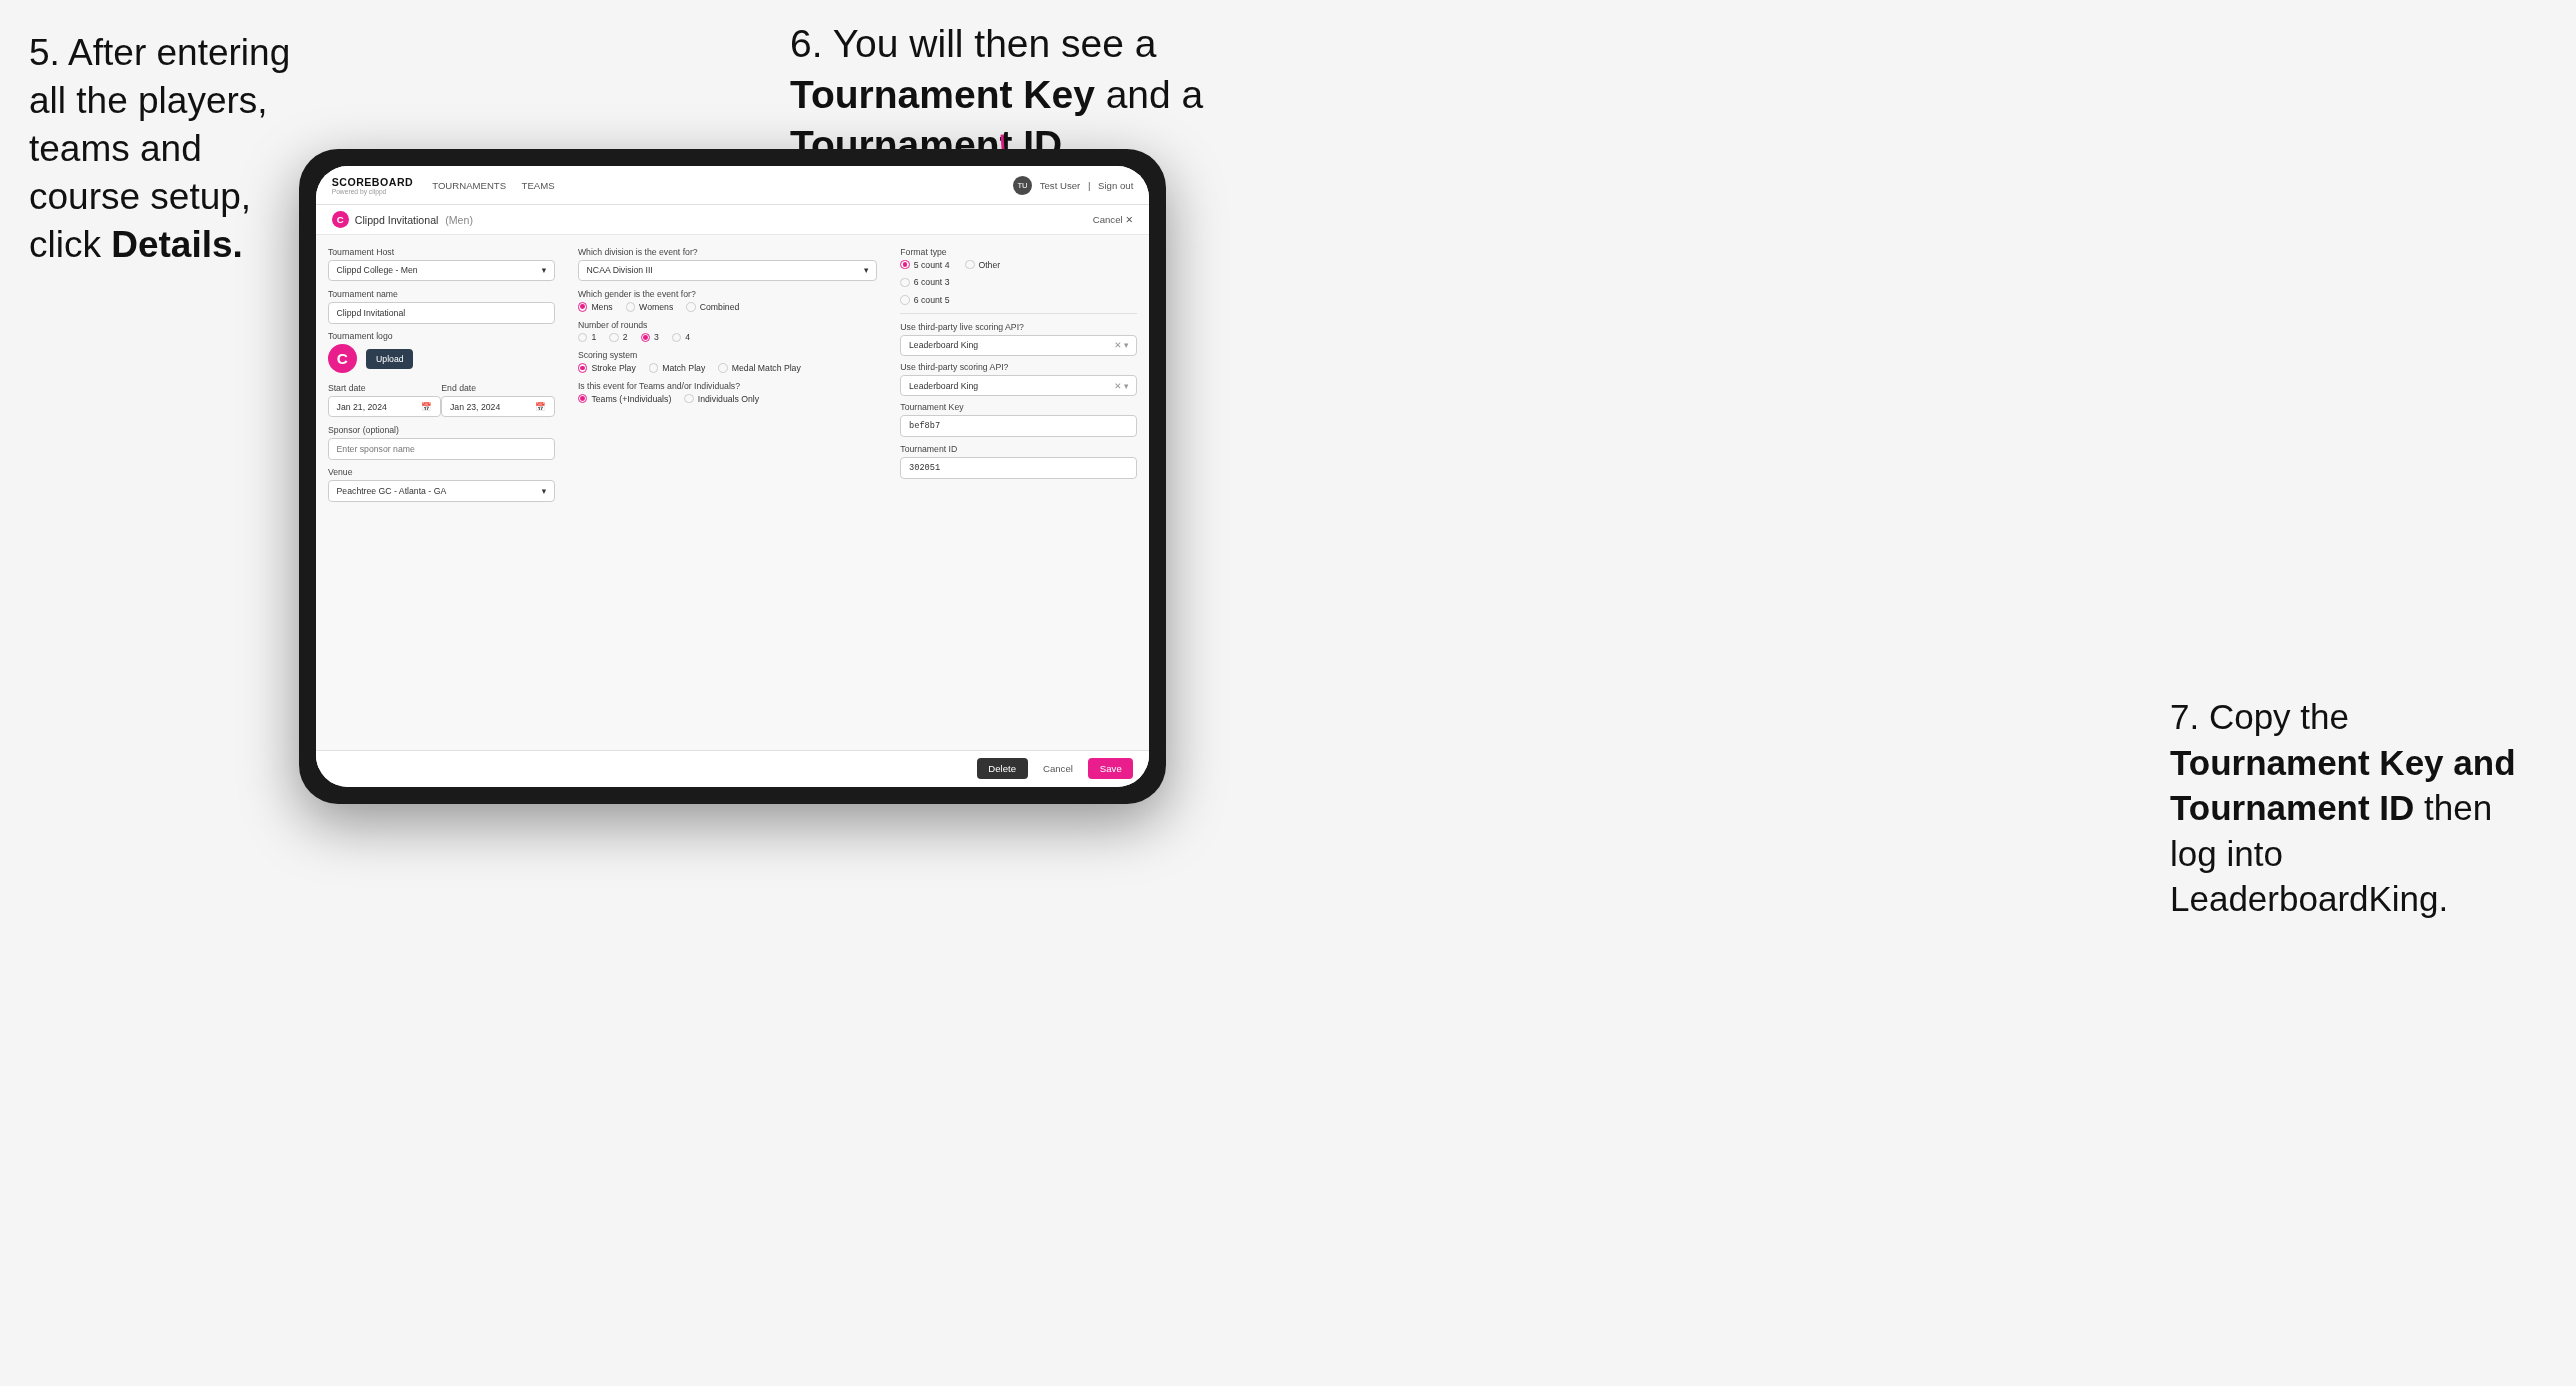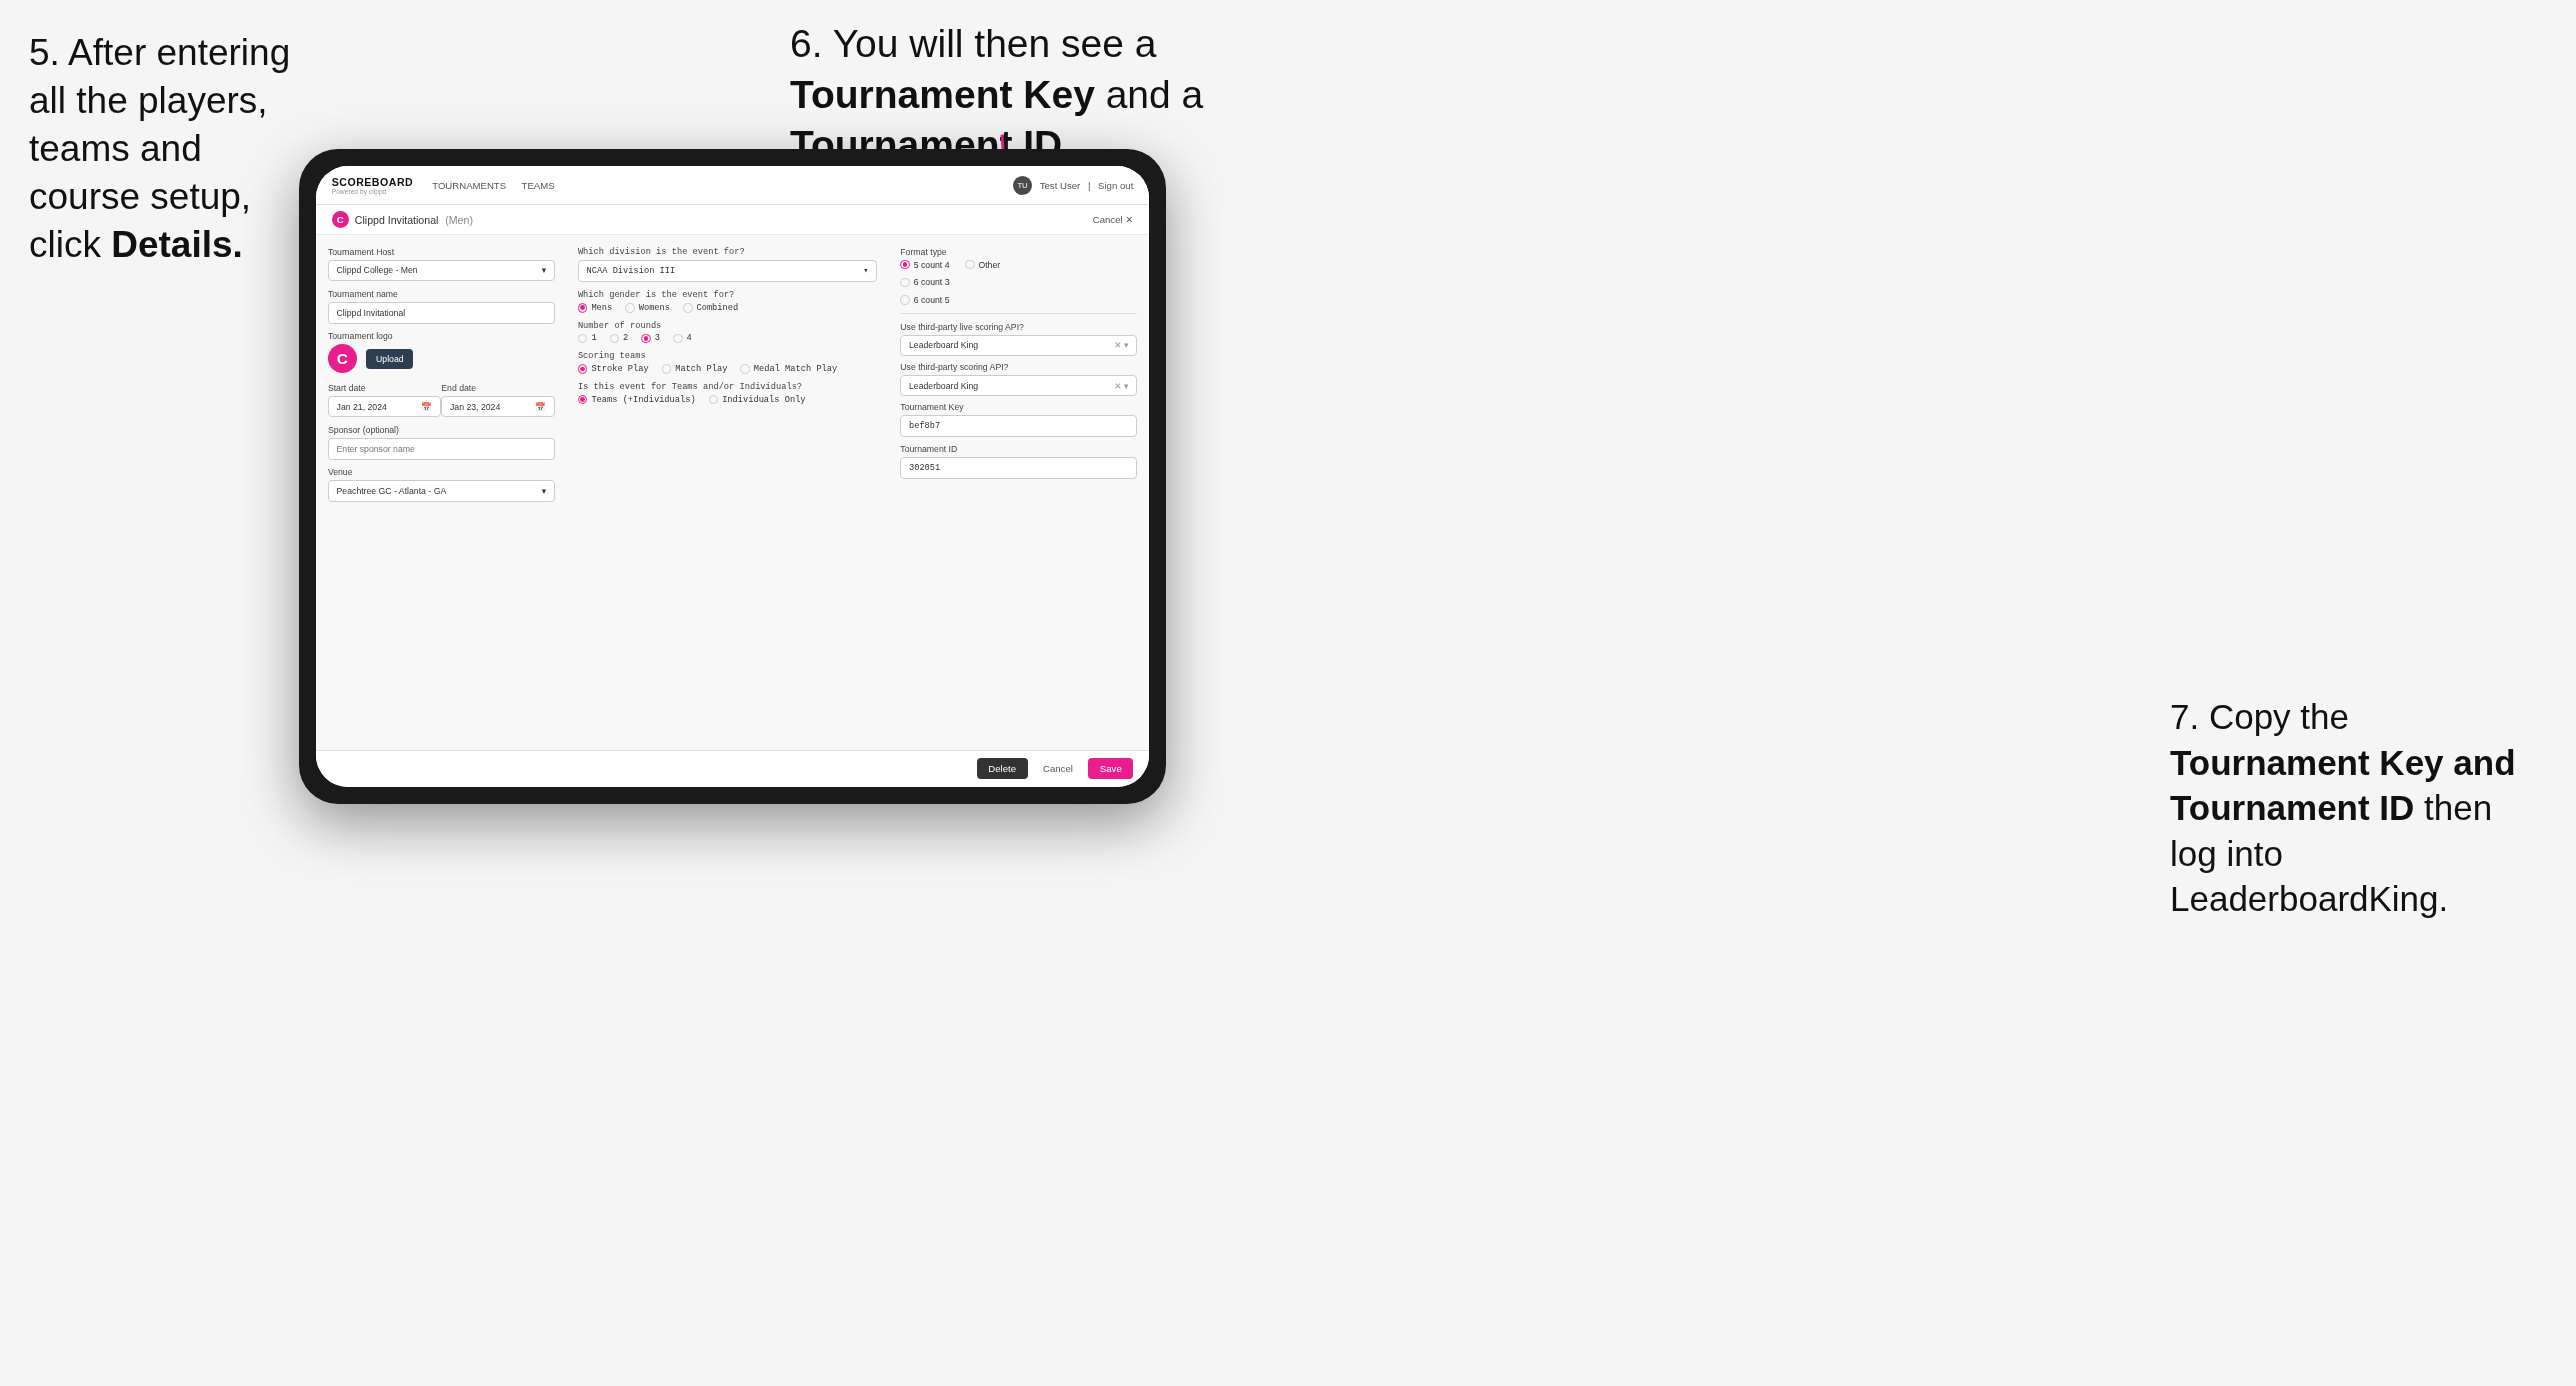--- a/index.html
+++ b/index.html
@@ -209,21 +209,20 @@
       padding: 11.6px;
       flex-shrink: 0;
       overflow-y: auto;
     }
 
     
     .mid-col {
       flex: 1;
       padding: 11.6px;
       overflow-y: auto;
-      font-family: Liberation Mono, monospace;
     }
 
     
     .right-col {
       width: 260px;
       padding: 11.6px;
       overflow-y: auto;
       flex-shrink: 0;
     }
 
@@ -590,21 +589,21 @@
                 <div class="radio-dot"></div>
               </div>
             <span>3</span>
           </div>
           <div class="radio-item">
             <div class="radio-circle"></div>
             <span>4</span>
           </div>
         </div>
 
-        <div class="field-label">Scoring teams</div>
+        <div class="field-label">Scoring system</div>
         <div class="radio-group">
           <div class="radio-item">
             <div class="radio-circle checked">
                 <div class="radio-dot"></div>
               </div>
             <span>Stroke Play</span>
           </div>
           <div class="radio-item">
             <div class="radio-circle"></div>
             <span>Match Play</span>

